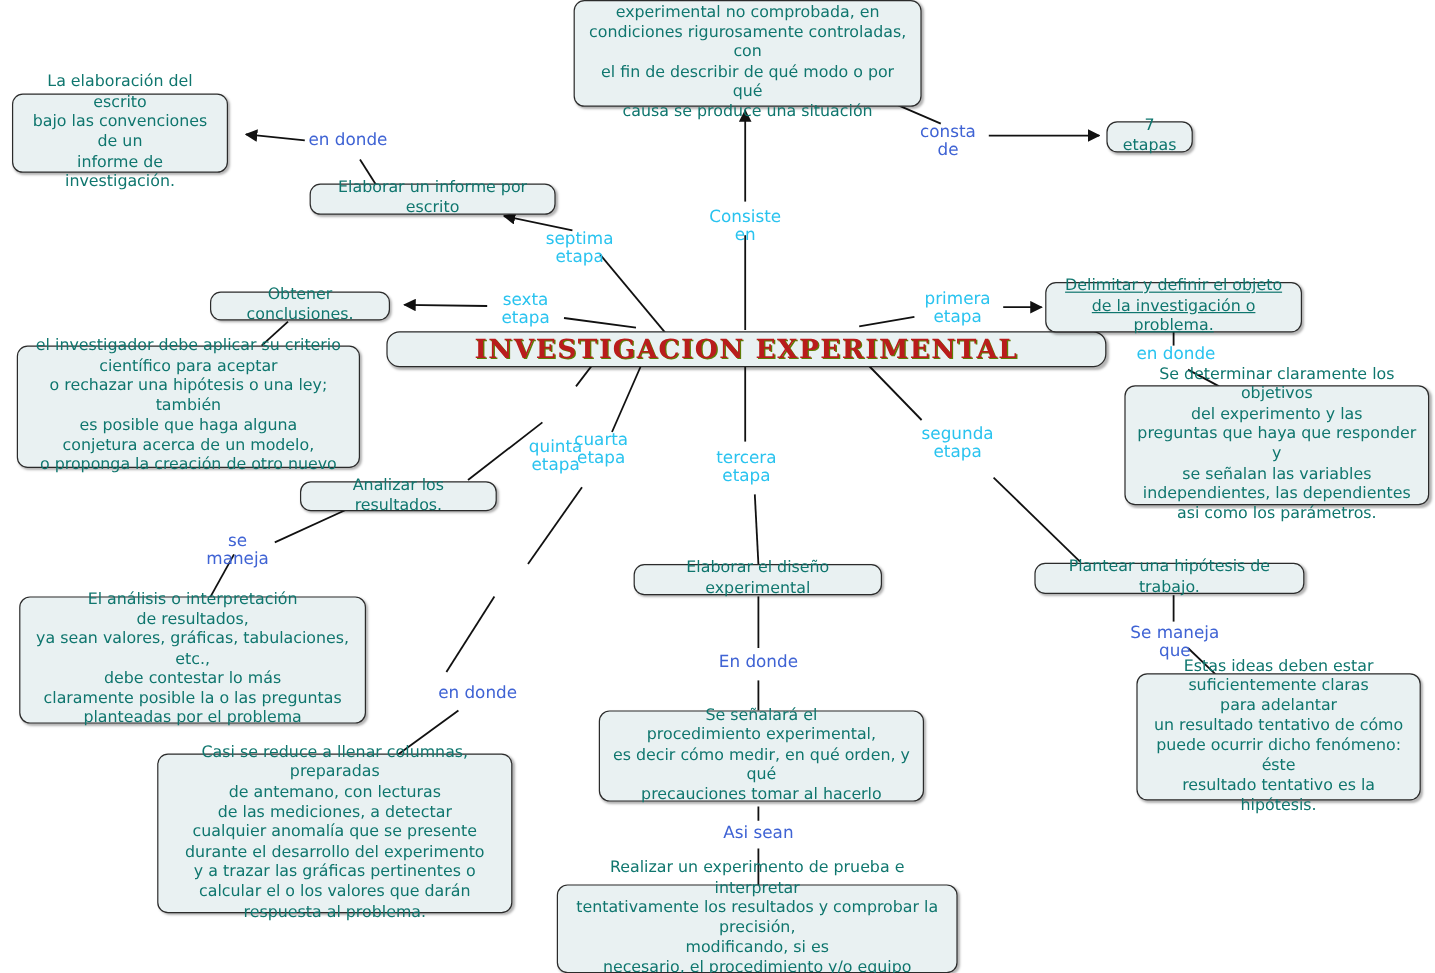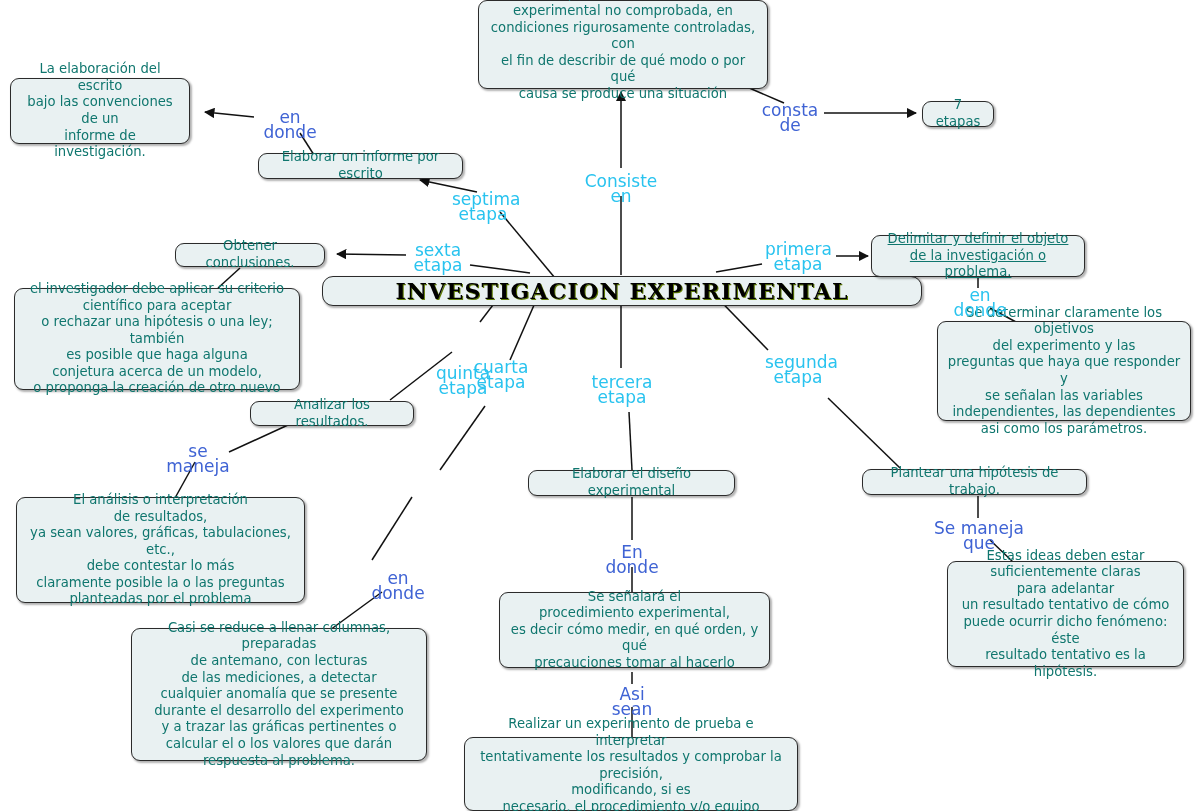--- a/index.html
+++ b/index.html
@@ -38,32 +38,32 @@
     text-align: center;
     display: flex;
     align-items: center;
     justify-content: center;
     padding: 4px 9px;
     white-space: pre-line;
     box-shadow: 1.5px 1.5px 2px rgba(0,0,0,0.30);
   }
   .node.title {
     background: #e9f1f2;
-    color: #000000;
+    color: #b91c1c;
     font-family: "DejaVu Serif", serif;
     font-weight: bold;
     font-size: 22px;
     letter-spacing: 1.2px;
     text-shadow: 1px 1px 0px #5f7d05;
     border-radius: 11px;
   }
   .elabel {
     position: absolute;
     font-family: "DejaVu Sans", sans-serif;
-    font-size: 17px;
+    font-size: 14px;
     line-height: 15px;
     text-align: center;
     white-space: pre-line;
     background: transparent;
   }
   .elabel.cyan { color: #29c3ef; }
   .elabel.blue { color: #3f63d4; }
 </style>
 </head>
 <body>

